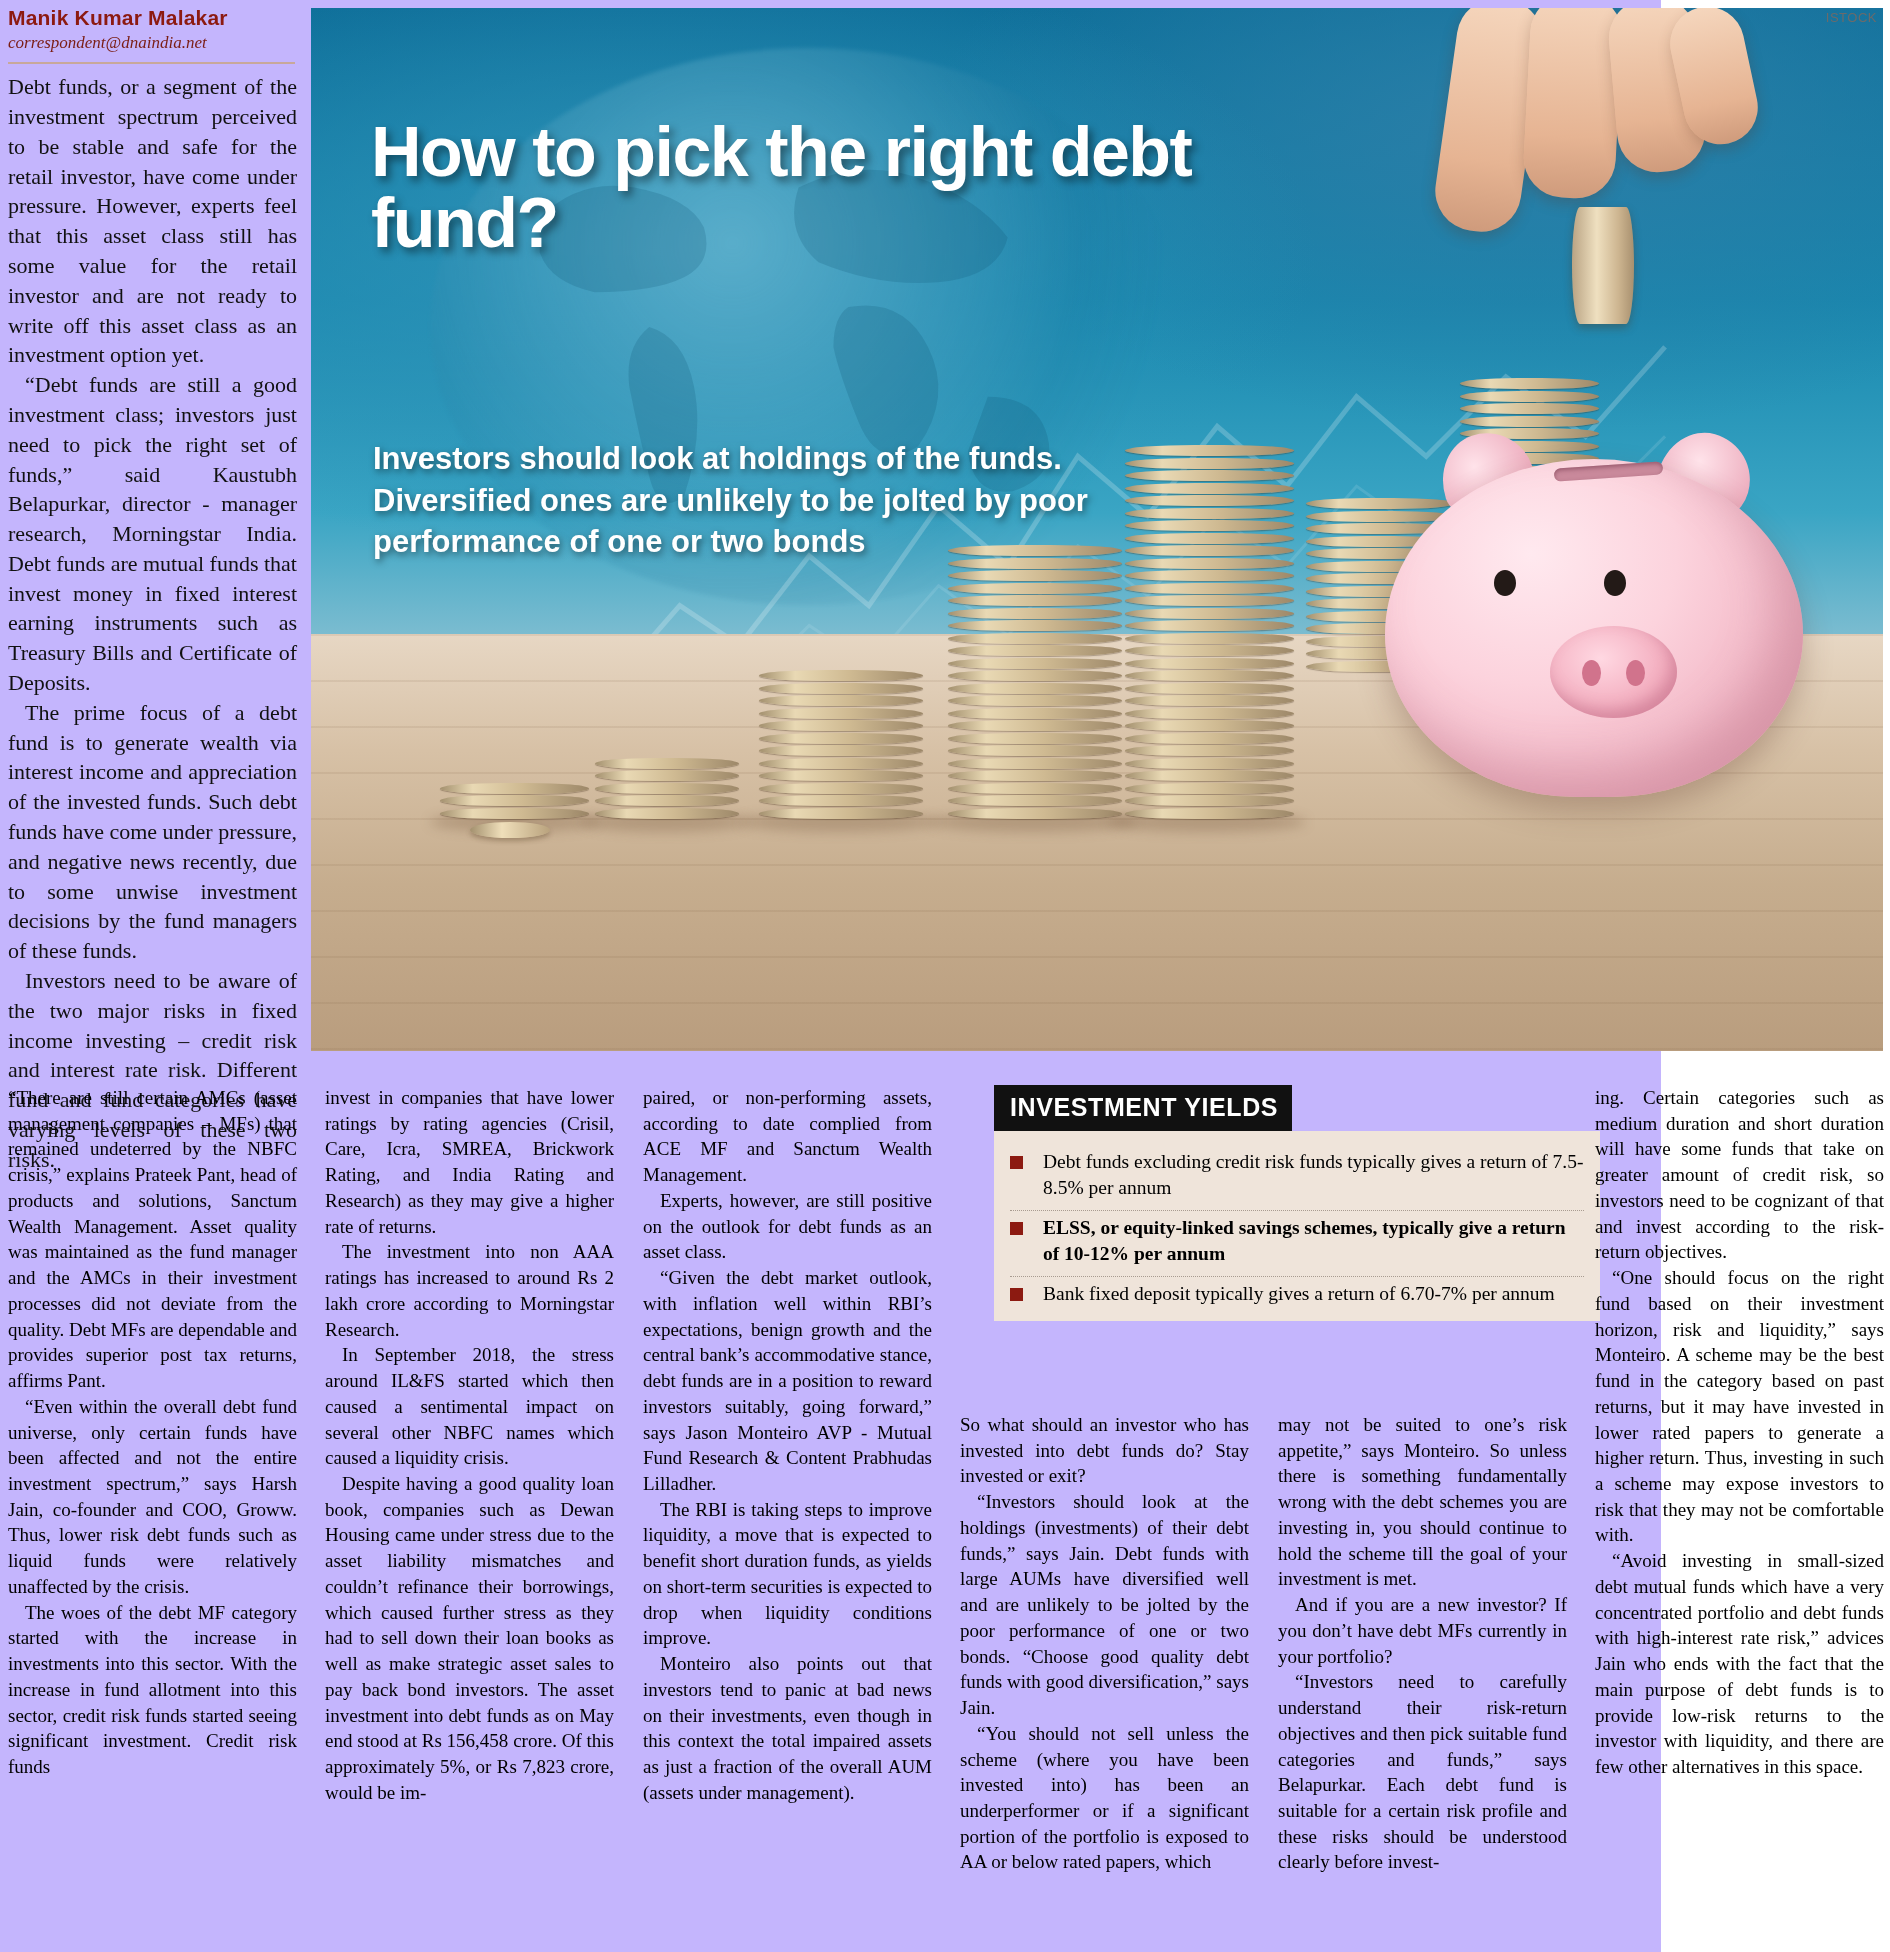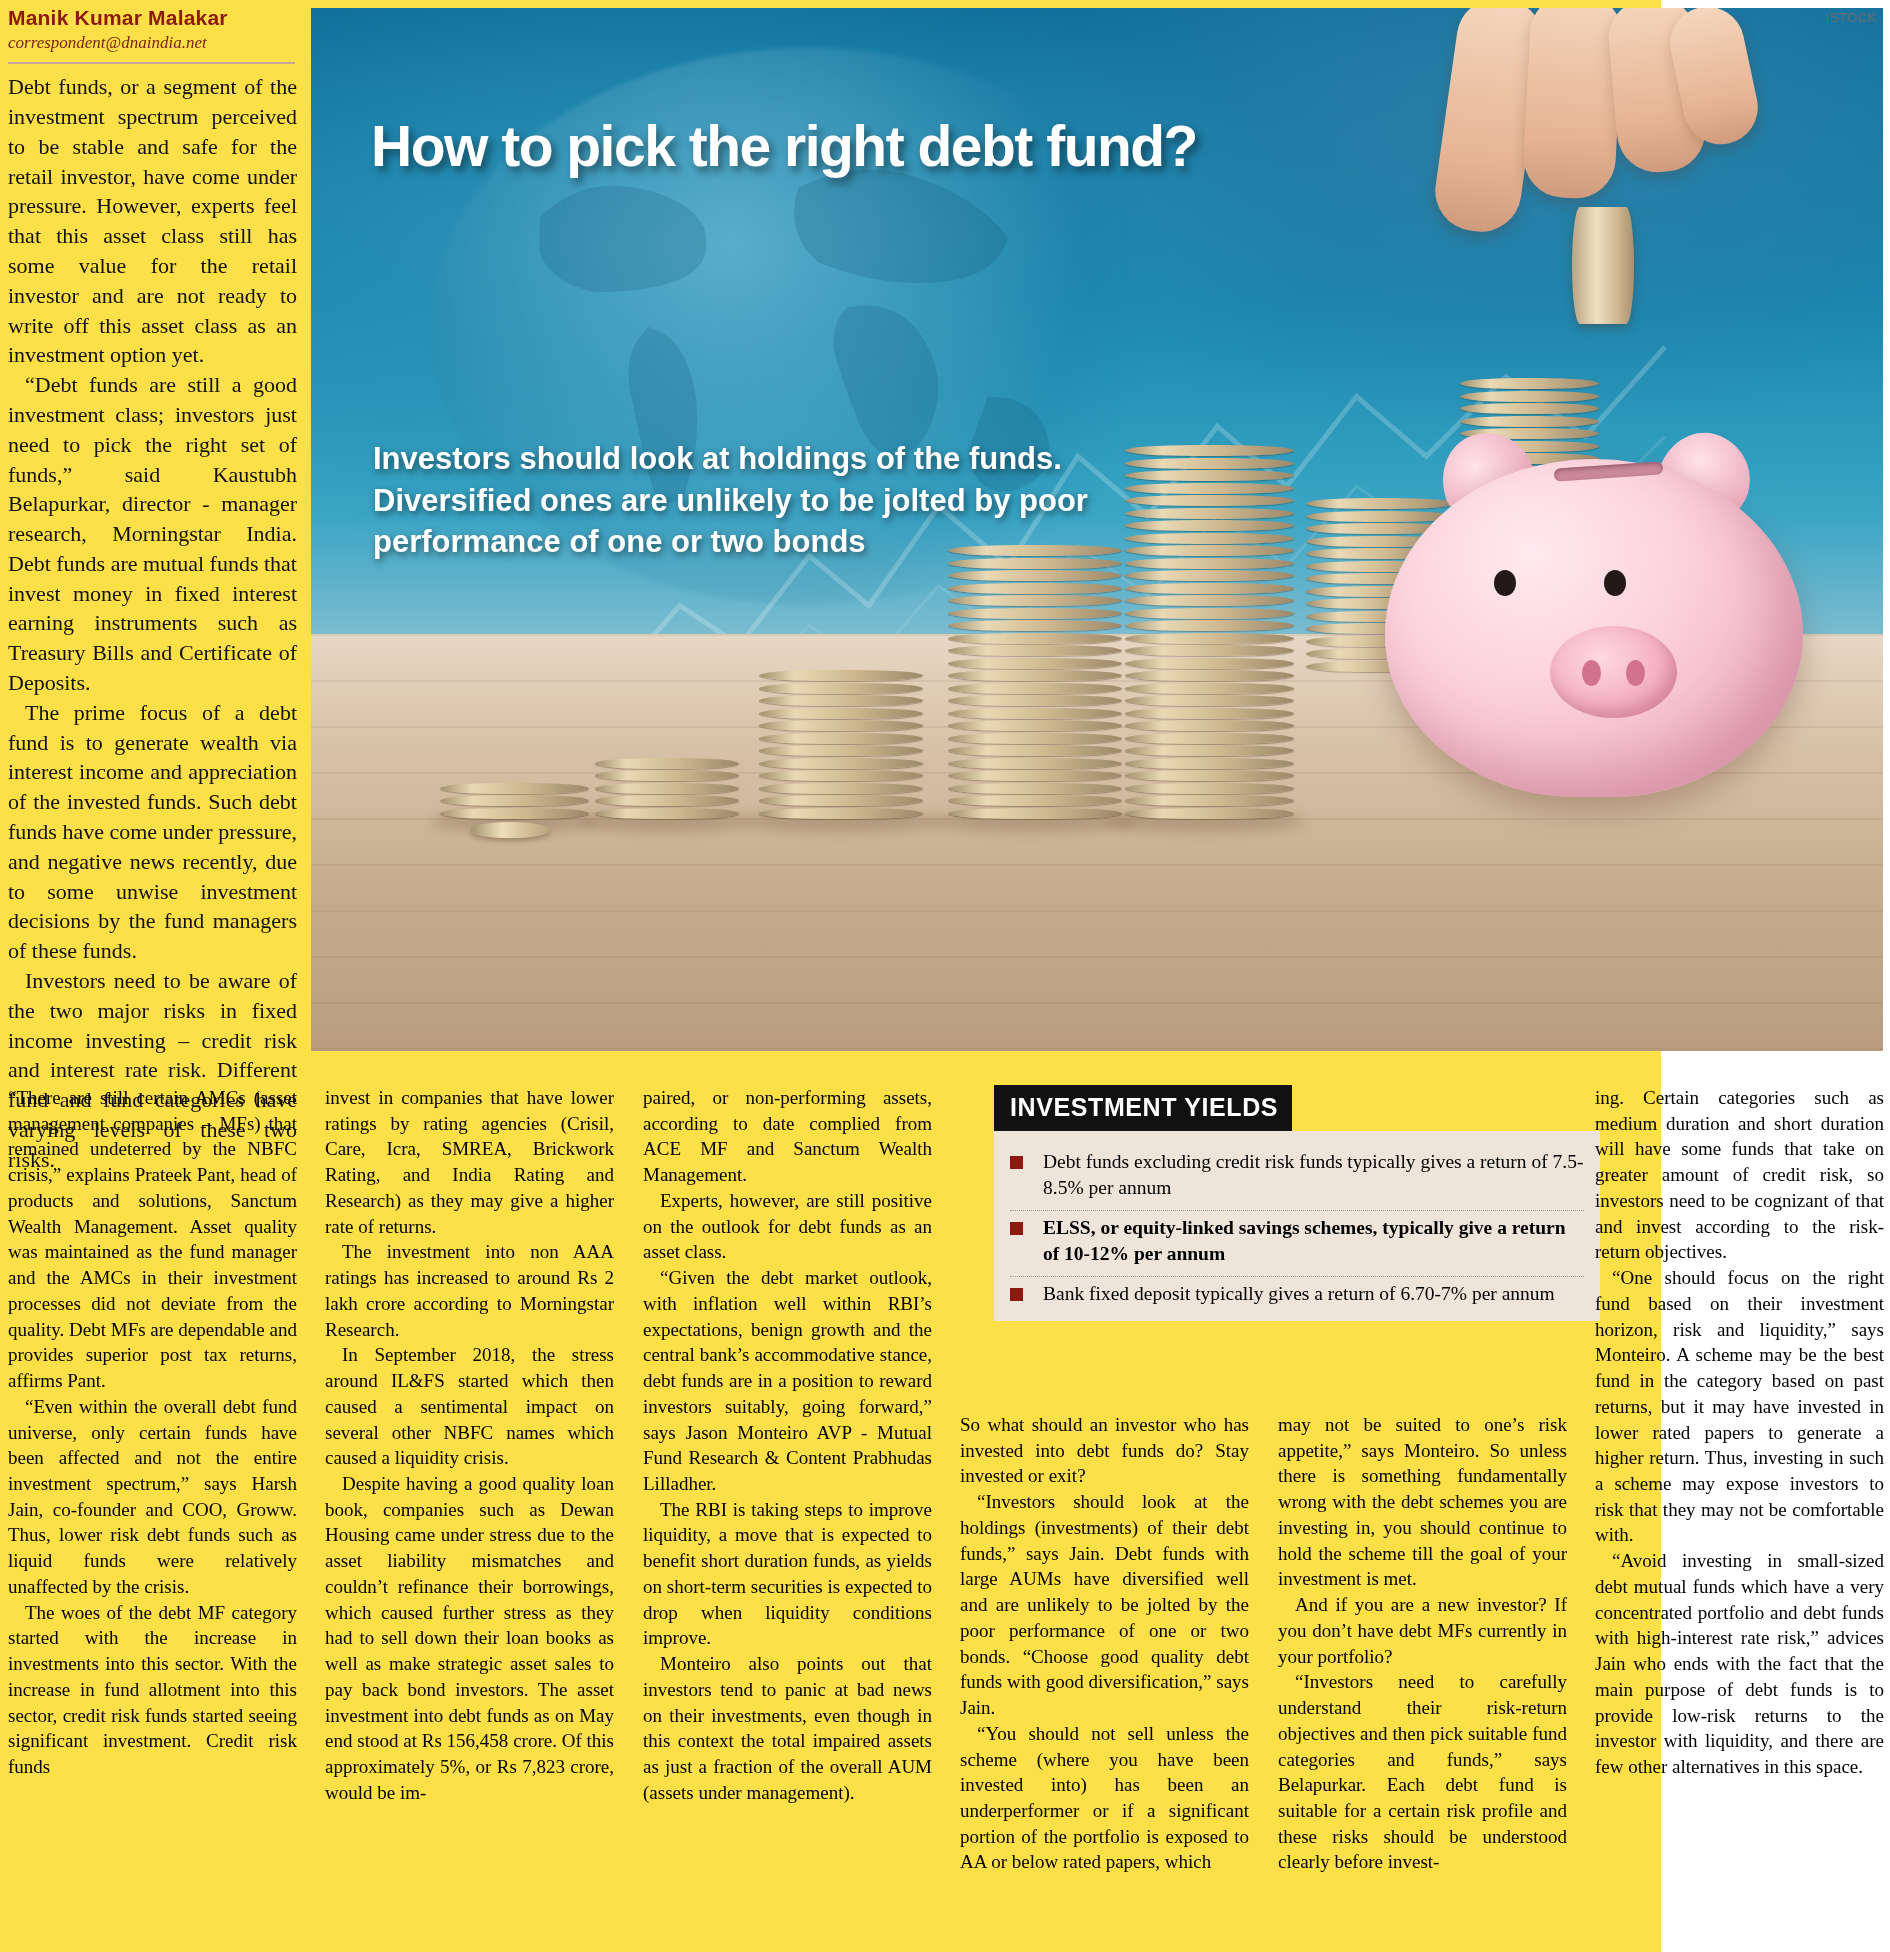--- a/index.html
+++ b/index.html
@@ -11,21 +11,21 @@
     width: 1891px;
     height: 1952px;
     font-family: "Liberation Serif", serif;
     color: #000;
     overflow: hidden;
   }
   .page {
     position: relative;
     width: 1661px;
     height: 1952px;
-    background: #fde047;
+    background: #c4b5fd;
   }
 
   
   .top {
     position: absolute;
     left: 0; top: 0;
     width: 1891px;
     height: 1065px;
   }
 
@@ -186,21 +186,21 @@
     position:absolute; bottom: 209px; height: 16px; width: 80px;
     background: linear-gradient(90deg,#a3906e,#efdfba 40%,#b9a27d);
     border-radius: 50%; box-shadow: 0 3px 5px rgba(70,45,20,.3);
   }
 
   
   .headline {
     position: absolute; left: 60px; top: 109px; width: 896px;
     font-family: "Liberation Sans", sans-serif;
     font-weight: bold;
-    font-size: 57px;
+    font-size: 70px;
     line-height: 1.02;
     color: #ffffff;
     letter-spacing: -1.5px;
     text-shadow: 4px 5px 9px rgba(0,0,0,.45);
   }
   .subhead {
     position: absolute; left: 62px; top: 430px; width: 856px;
     font-family: "Liberation Sans", sans-serif;
     font-weight: bold;
     font-size: 31px;

